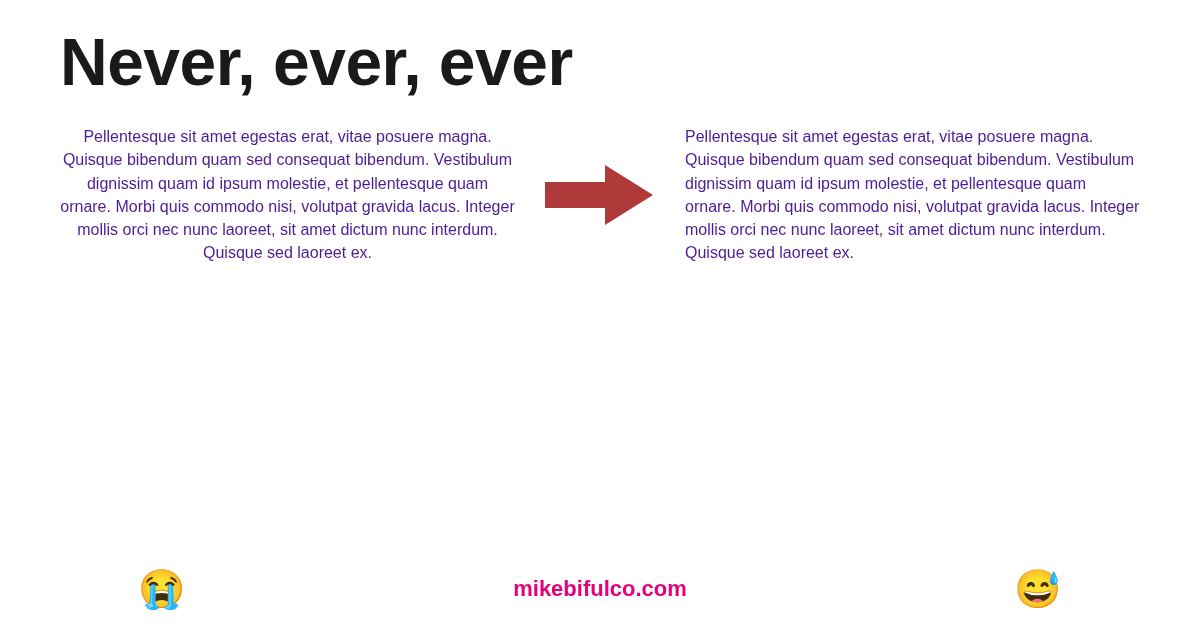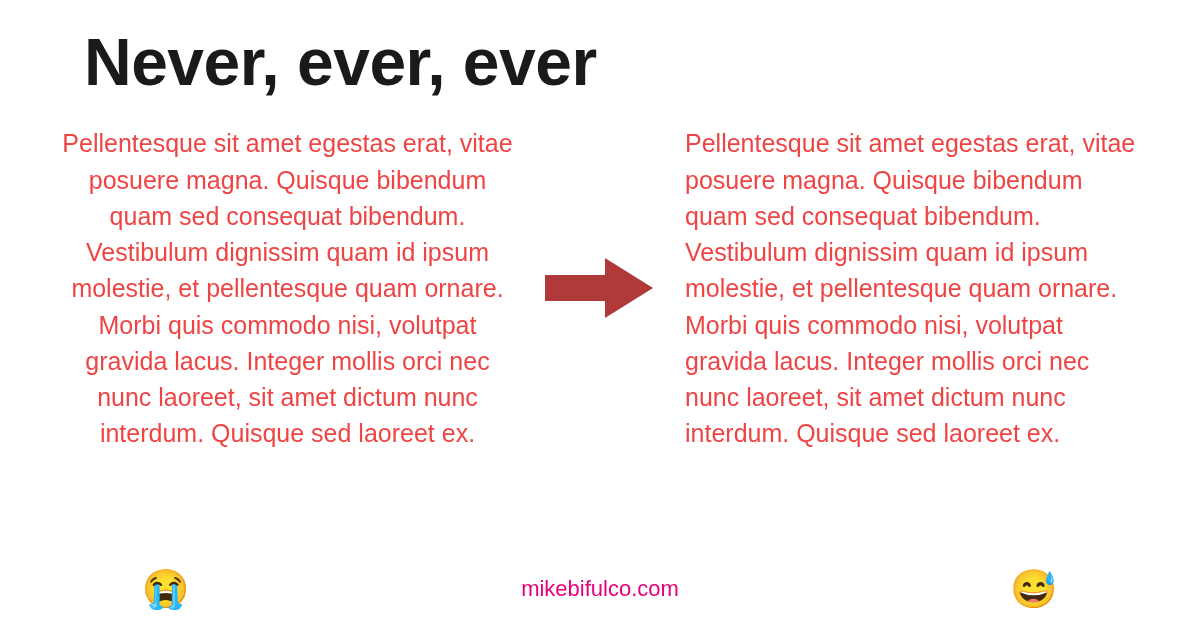--- a/index.html
+++ b/index.html
@@ -13,43 +13,42 @@
       background: #ffffff;
       font-family: -apple-system, BlinkMacSystemFont, "Segoe UI", Helvetica, Arial, sans-serif;
       padding: 28px 60px 20px 60px;
       position: relative;
     }
     .heading {
       font-size: 66px;
       font-weight: 800;
       line-height: 1.05;
       letter-spacing: -0.5px;
-      margin-left: 24px;
     }
     .heading-line1 {
       color: #1a1a1a;
     }
     .heading-line2 {
       background: linear-gradient(90deg, #c64dff 0%, #a768ff 25%, #7f8eff 50%, #5db8f5 75%, #4dd9e6 100%);
       -webkit-background-clip: text;
       background-clip: text;
       -webkit-text-fill-color: transparent;
       color: transparent;
     }
     .columns {
       display: flex;
       align-items: center;
       margin-top: 28px;
       gap: 30px;
     }
     .col {
       flex: 1;
-      font-size: 25px;
+      font-size: 16px;
       line-height: 1.45;
-      color: #ef4444;
+      color: #4c1d95;
       font-weight: 400;
     }
     .col-centered {
       text-align: center;
     }
     .col-left {
       text-align: left;
     }
     .arrow-wrap {
       flex: 0 0 auto;
@@ -75,21 +74,21 @@
       display: flex;
       justify-content: center;
       font-size: 38px;
       line-height: 1;
     }
     .emoji-cell.left { justify-content: center; padding-right: 250px; }
     .emoji-cell.right { justify-content: center; padding-left: 250px; }
     .site-link {
       color: #e6007a;
       font-size: 22px;
-      font-weight: 400;
+      font-weight: 700;
       flex: 0 0 auto;
     }
   </style>
 </head>
 <body>
 
 <div class="heading">
   <div class="heading-line1">Never, ever, ever</div>
 </div>
 

